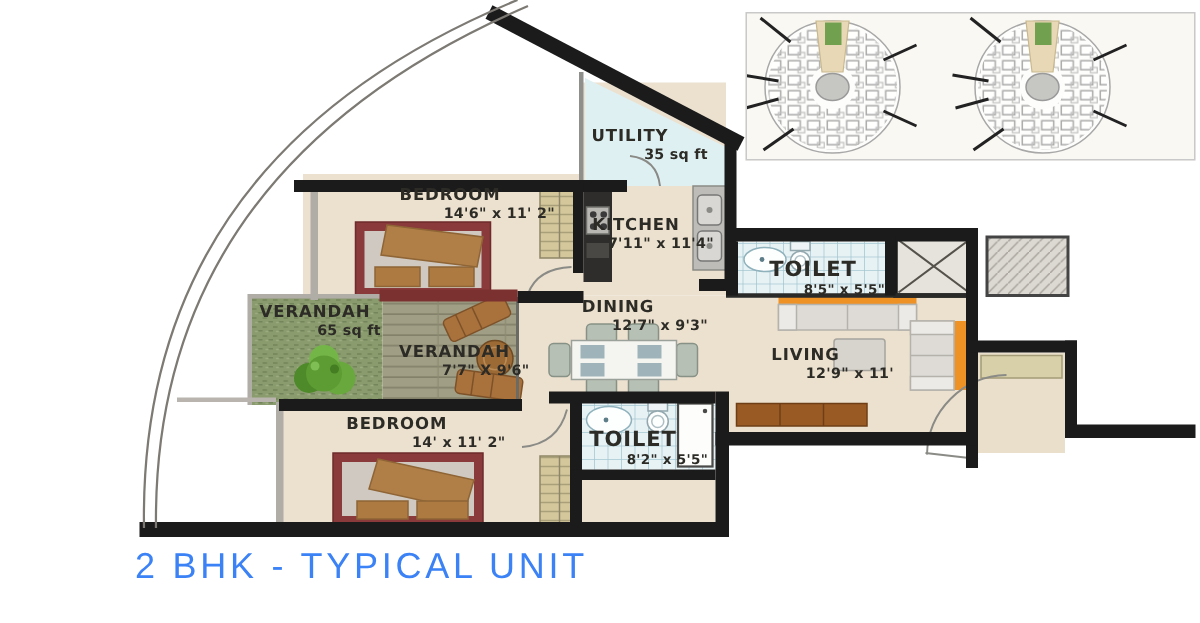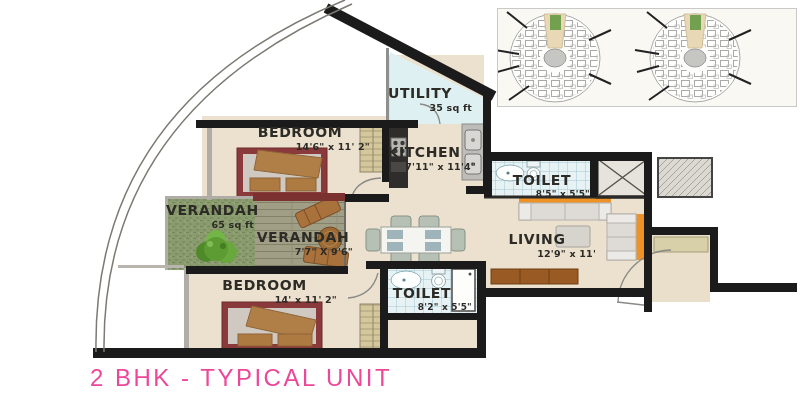--- a/index.html
+++ b/index.html
@@ -2,27 +2,27 @@
 <html><head>
 <meta charset="utf-8">
 <style>
   html,body{margin:0;padding:0;background:#fff;}
   .canvas{position:relative;width:800px;height:415px;background:#ffffff;overflow:hidden;
           font-family:"DejaVu Sans",sans-serif;}
   .plan-svg{position:absolute;left:0;top:0;z-index:1;}
   .keyplan{position:absolute;left:497px;top:8px;width:298px;height:97px;background:#faf8f3;
            border:1px solid #c9c9c9;z-index:2;}
   .room-label{position:absolute;text-align:center;color:#2c2b26;line-height:1.18;z-index:3;}
-  .room-label .rname{font-weight:bold;font-size:14px;letter-spacing:.6px;}
+  .room-label .rname{font-weight:bold;font-size:11px;letter-spacing:.6px;}
   .room-label .rdims{font-weight:bold;font-size:9.5px;letter-spacing:.2px;text-align:right;}
   .room-label.sm .rname{font-size:14px;}
   .room-label.sm .rdims{font-size:9px;}
   .plan-title{position:absolute;left:90px;top:364px;width:340px;z-index:3;
               font-family:"Liberation Sans",sans-serif;font-size:24px;letter-spacing:2.5px;
-              color:#ec4899;white-space:nowrap;}
+              color:#3b82f6;white-space:nowrap;}
 </style>
 </head>
 <body>
 
 <div class="canvas">
 
   <svg class="plan-svg" width="800" height="415" viewBox="0 0 800 415">
     <defs>
       <pattern id="tiles" width="9" height="9" patternUnits="userSpaceOnUse">
         <rect width="9" height="9" fill="#e7f2f5"></rect>
@@ -295,20 +295,24 @@
     <div class="rdims">8'5" x 5'5"</div>
   </div>
   <div class="room-label" style="left:166px;top:202px;width:88px">
     <div class="rname">VERANDAH</div>
     <div class="rdims">65 sq ft</div>
   </div>
   <div class="room-label" style="left:253px;top:229px;width:100px">
     <div class="rname">VERANDAH</div>
     <div class="rdims">7'7" X 9'6"</div>
   </div>
+  <div class="room-label" style="left:352px;top:199px;width:120px">
+    <div class="rname">DINING</div>
+    <div class="rdims">12'7" x 9'3"</div>
+  </div>
   <div class="room-label" style="left:478px;top:231px;width:118px">
     <div class="rname">LIVING</div>
     <div class="rdims">12'9" x 11'</div>
   </div>
   <div class="room-label" style="left:192px;top:277px;width:145px">
     <div class="rname">BEDROOM</div>
     <div class="rdims">14' x 11' 2"</div>
   </div>
   <div class="room-label sm" style="left:372px;top:285px;width:100px">
     <div class="rname">TOILET</div>

